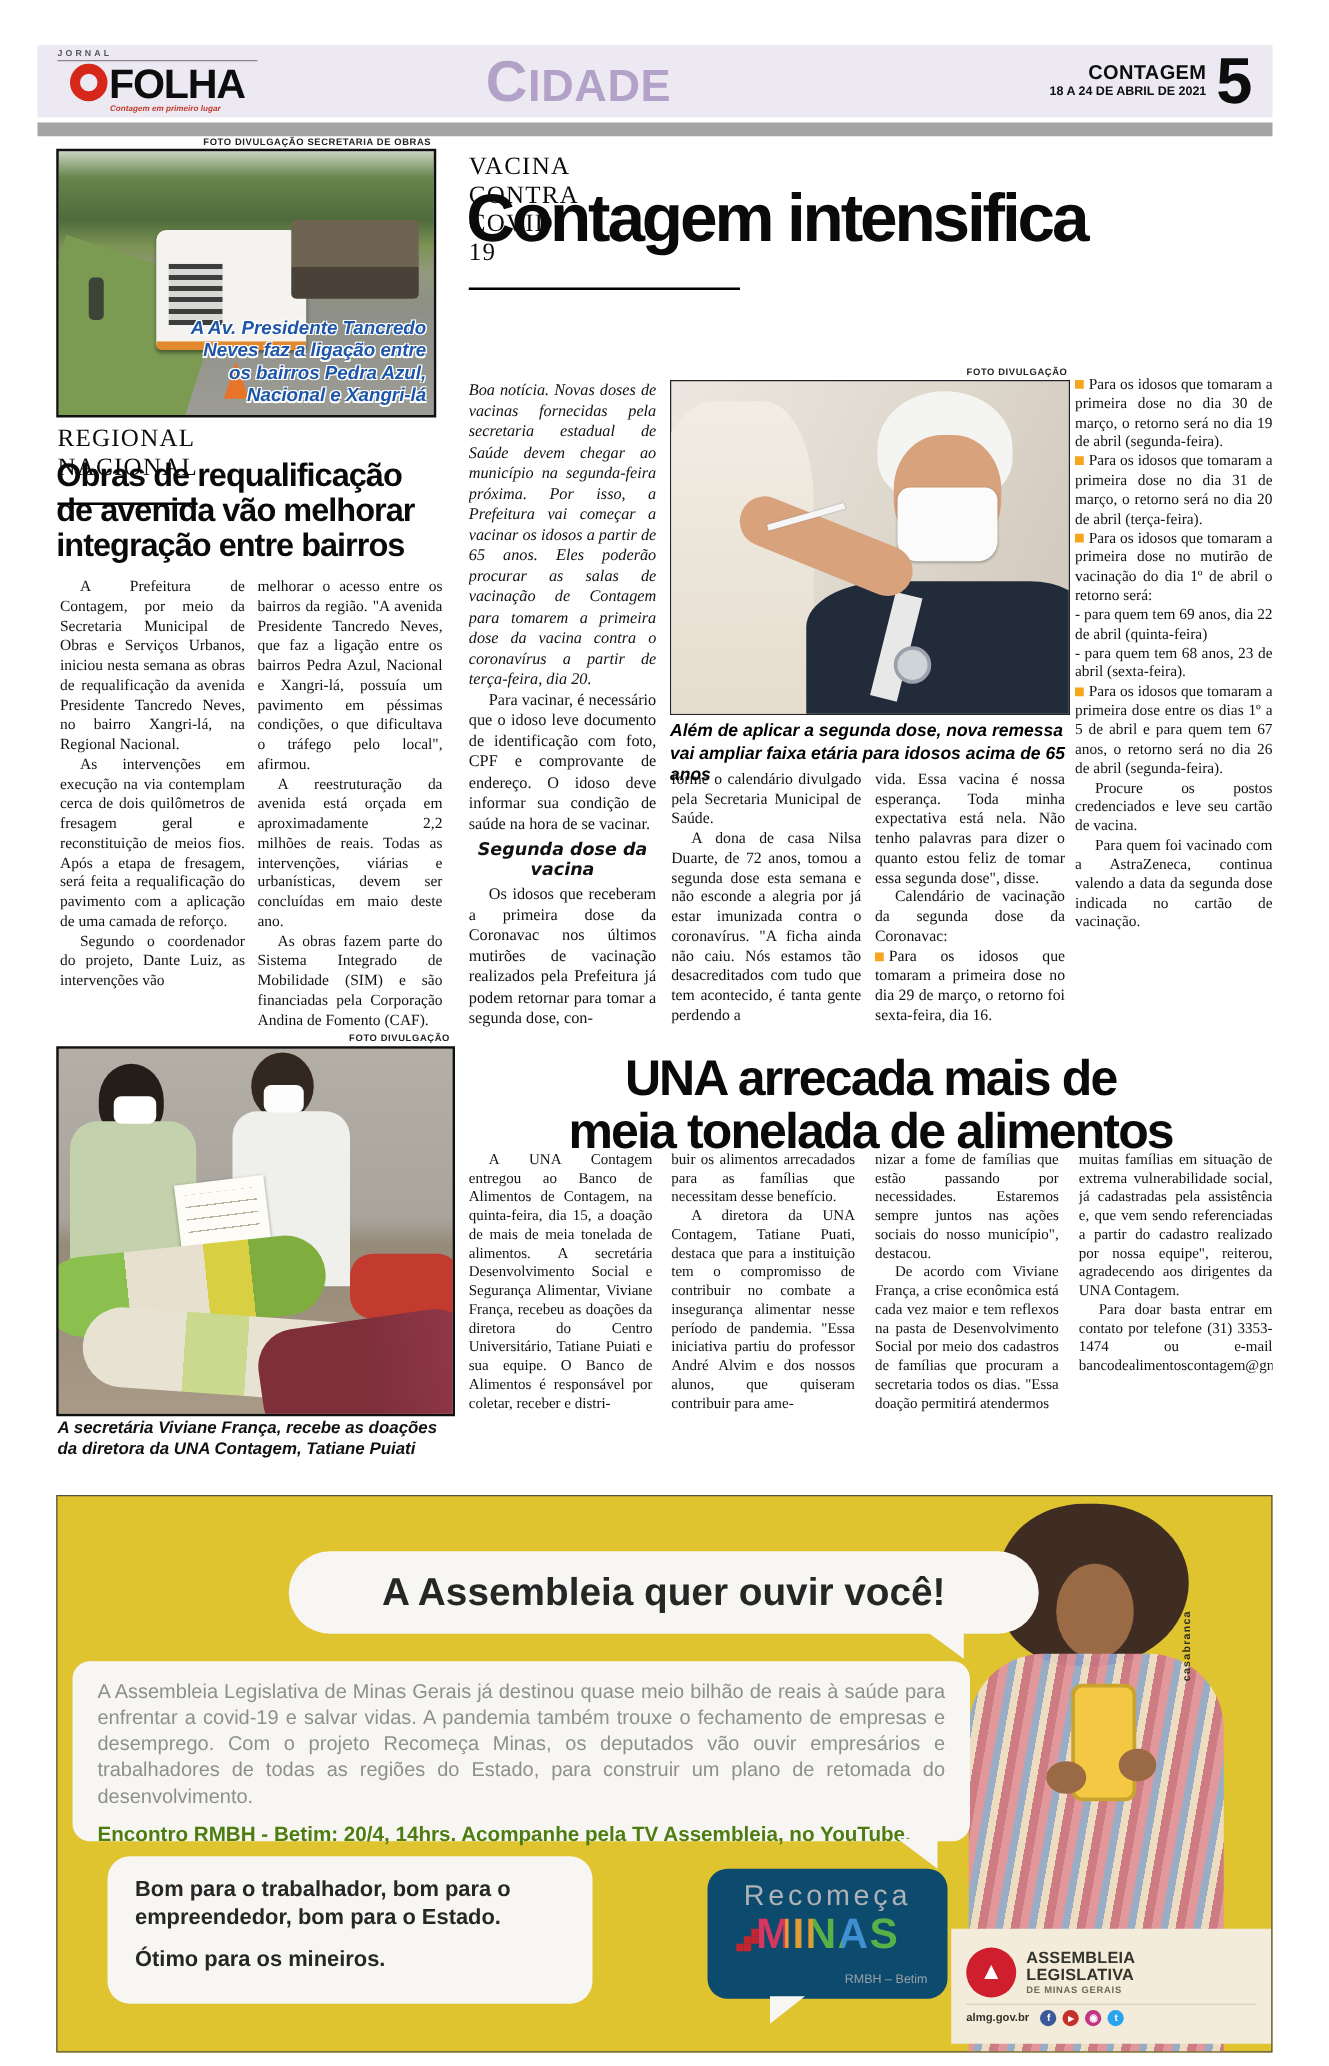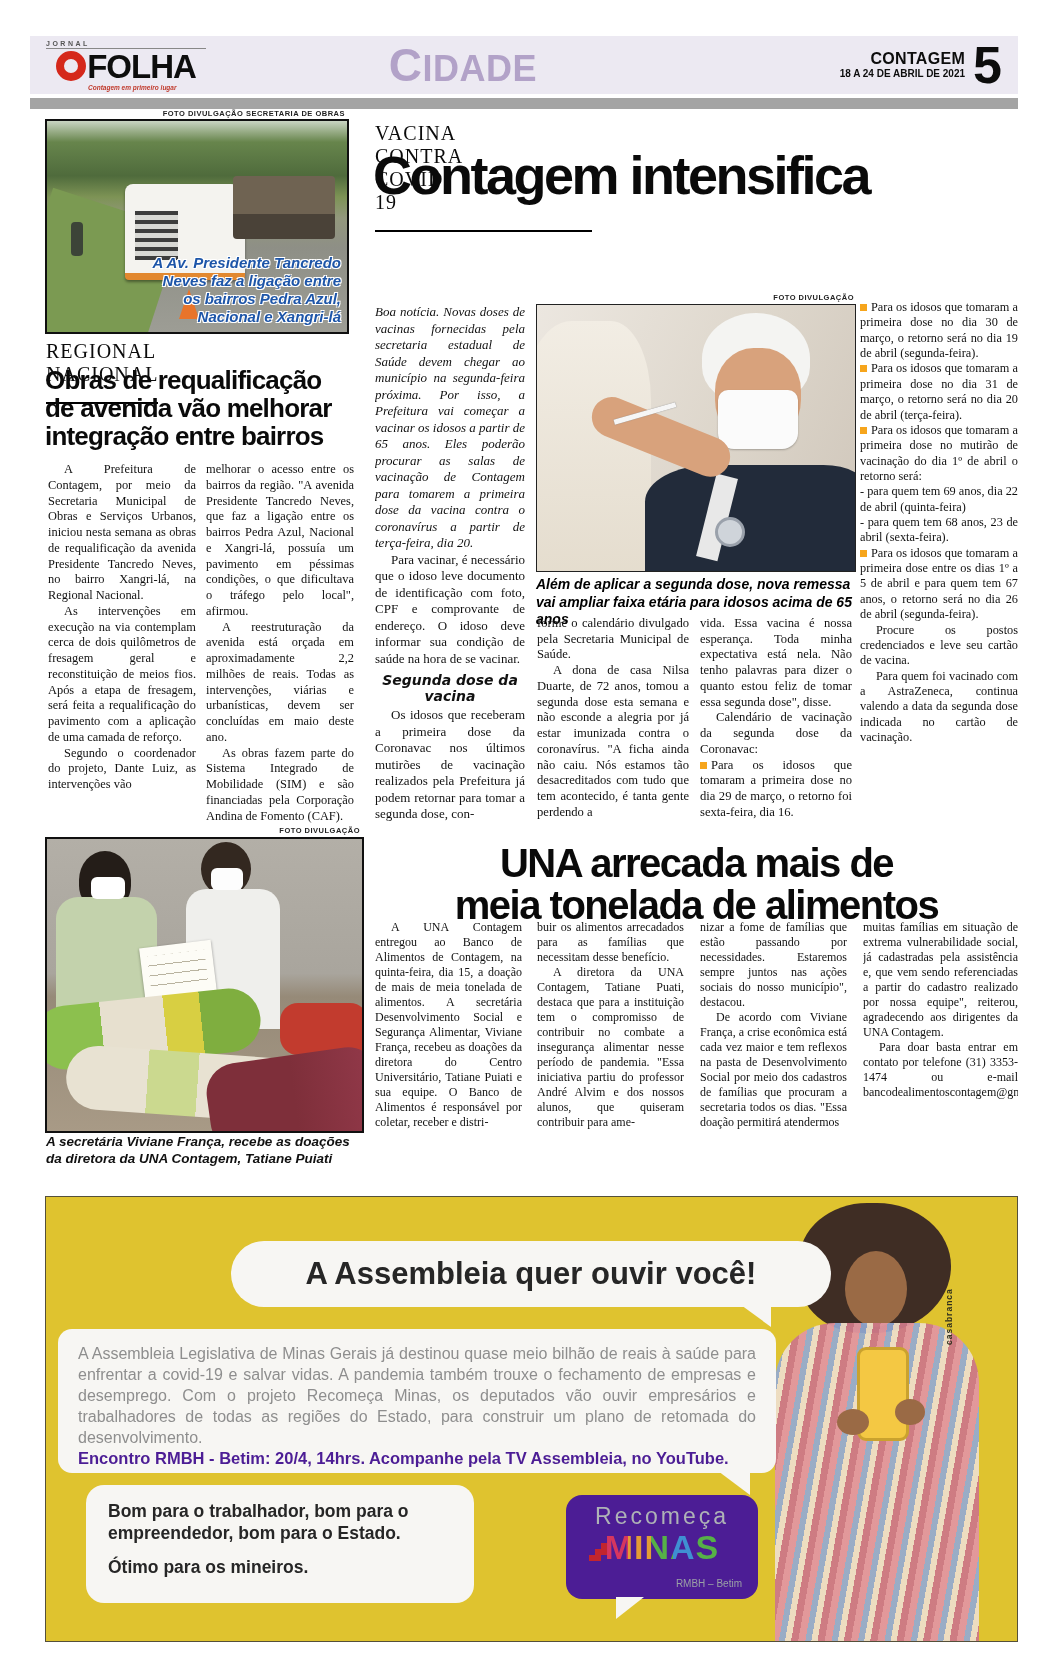--- a/index.html
+++ b/index.html
@@ -89,24 +89,24 @@
   .ucol{top:920px;width:147px;height:240px;font-size:12px;line-height:1.25;}
   .uc1{left:375px;} .uc2{left:537px;} .uc3{left:700px;} .uc4{left:863px;width:155px;}
 
   
   .ad{left:45px;top:1196px;width:973px;height:446px;background:#dfc32f;border:1px solid #55503a;box-sizing:border-box;overflow:hidden;font-family:"Liberation Sans",sans-serif;}
   .ad-b1{position:absolute;left:185px;top:44px;width:600px;height:66px;background:#f7f6f3;border-radius:33px;display:flex;align-items:center;justify-content:center;font:700 31px "Liberation Sans",sans-serif;color:#262626;}
   .ad-b1::after{content:"";position:absolute;right:60px;bottom:-20px;width:0;height:0;border-top:22px solid #f7f6f3;border-left:30px solid transparent;}
   .ad-body{position:absolute;left:12px;top:132px;width:718px;height:144px;background:#f7f6f3;border-radius:14px;padding:14px 20px;box-sizing:border-box;}
   .ad-body::after{content:"";position:absolute;right:26px;bottom:-22px;width:0;height:0;border-top:24px solid #f7f6f3;border-left:32px solid transparent;}
   .ad-body-text{font:400 16px/1.32 "Liberation Sans",sans-serif;color:#8e8e8e;text-align:justify;}
-  .ad-event{font:700 16.5px "Liberation Sans",sans-serif;color:#4c1d95;}
+  .ad-event{margin-top:10px;font:700 16.5px "Liberation Sans",sans-serif;color:#4d7c0f;}
   .ad-b2{position:absolute;left:40px;top:288px;width:388px;height:118px;background:#f7f6f3;border-radius:18px;padding:16px 22px;box-sizing:border-box;font:700 17.5px/1.25 "Liberation Sans",sans-serif;color:#262626;}
   .ad-b2 .s2{margin-top:12px;}
-  .ad-rb{position:absolute;left:520px;top:298px;width:192px;height:104px;background:#4c1d95;border-radius:16px;display:flex;flex-direction:column;align-items:center;justify-content:center;}
+  .ad-rb{position:absolute;left:520px;top:298px;width:192px;height:104px;background:#0c4a6e;border-radius:16px;display:flex;flex-direction:column;align-items:center;justify-content:center;}
   .ad-rb::after{content:"";position:absolute;left:50px;bottom:-20px;width:0;height:0;border-top:22px solid #f7f6f3;border-right:28px solid transparent;}
   .rec-word{font:400 23px/1 "Liberation Sans",sans-serif;color:#aeb2b6;letter-spacing:3px;}
   .minas-row{position:relative;margin-top:2px;}
   .minas-word{font:800 34px/1 "Liberation Sans",sans-serif;letter-spacing:1px;background:linear-gradient(90deg,#d6365f 0 20%,#e39c35 20% 40%,#56b147 40% 60%,#3f8fd2 60% 80%,#56b147 80% 100%);-webkit-background-clip:text;background-clip:text;color:transparent;}
   .stairs{position:absolute;left:-16px;bottom:3px;width:6px;height:6px;background:#c2252e;box-shadow:6px 0 0 #c2252e,6px -6px 0 #c2252e,12px -6px 0 #c2252e,12px -12px 0 #c2252e;}
   .rmbh{font:400 10px "Liberation Sans",sans-serif;color:#9aa0a6;align-self:flex-end;margin-right:16px;margin-top:14px;text-align:right;}
   .aw{position:absolute;left:725px;top:0;width:232px;height:444px;overflow:hidden;}
   .aw-hair{position:absolute;left:28px;top:6px;width:152px;height:130px;background:#3f2d24;border-radius:48% 52% 55% 45%;}
   .aw-face{position:absolute;left:74px;top:54px;width:62px;height:76px;background:#9a6a45;border-radius:50%;}
   .aw-body{position:absolute;left:4px;top:126px;width:204px;height:320px;border-radius:60px 60px 0 0;background:repeating-linear-gradient(100deg,rgba(226,150,160,.95) 0 7px,rgba(146,170,214,.9) 7px 13px,rgba(238,222,200,.95) 13px 19px,rgba(205,120,135,.95) 19px 26px);}
@@ -278,13 +278,30 @@
   </div>
   <div class="ad-rb">
     <div class="rec-word">Recomeça</div>
     <div class="minas-row">
       <span class="stairs"></span>
       <span class="minas-word">MINAS</span>
     </div>
     <div class="rmbh">RMBH – Betim</div>
   </div>
   <div class="agency">casabranca</div>
+  <div class="almg">
+    <div class="almg-row1">
+      <div class="almg-logo"></div>
+      <div>
+        <div class="almg-n1">ASSEMBLEIA</div>
+        <div class="almg-n1">LEGISLATIVA</div>
+        <div class="almg-sub">DE MINAS GERAIS</div>
+      </div>
+    </div>
+    <div class="almg-row2">
+      <span class="almg-url">almg.gov.br</span>
+      <span class="sic fb"></span>
+      <span class="sic yt"></span>
+      <span class="sic ig"></span>
+      <span class="sic tw"></span>
+    </div>
+  </div>
 </div>
 
 </body></html>

